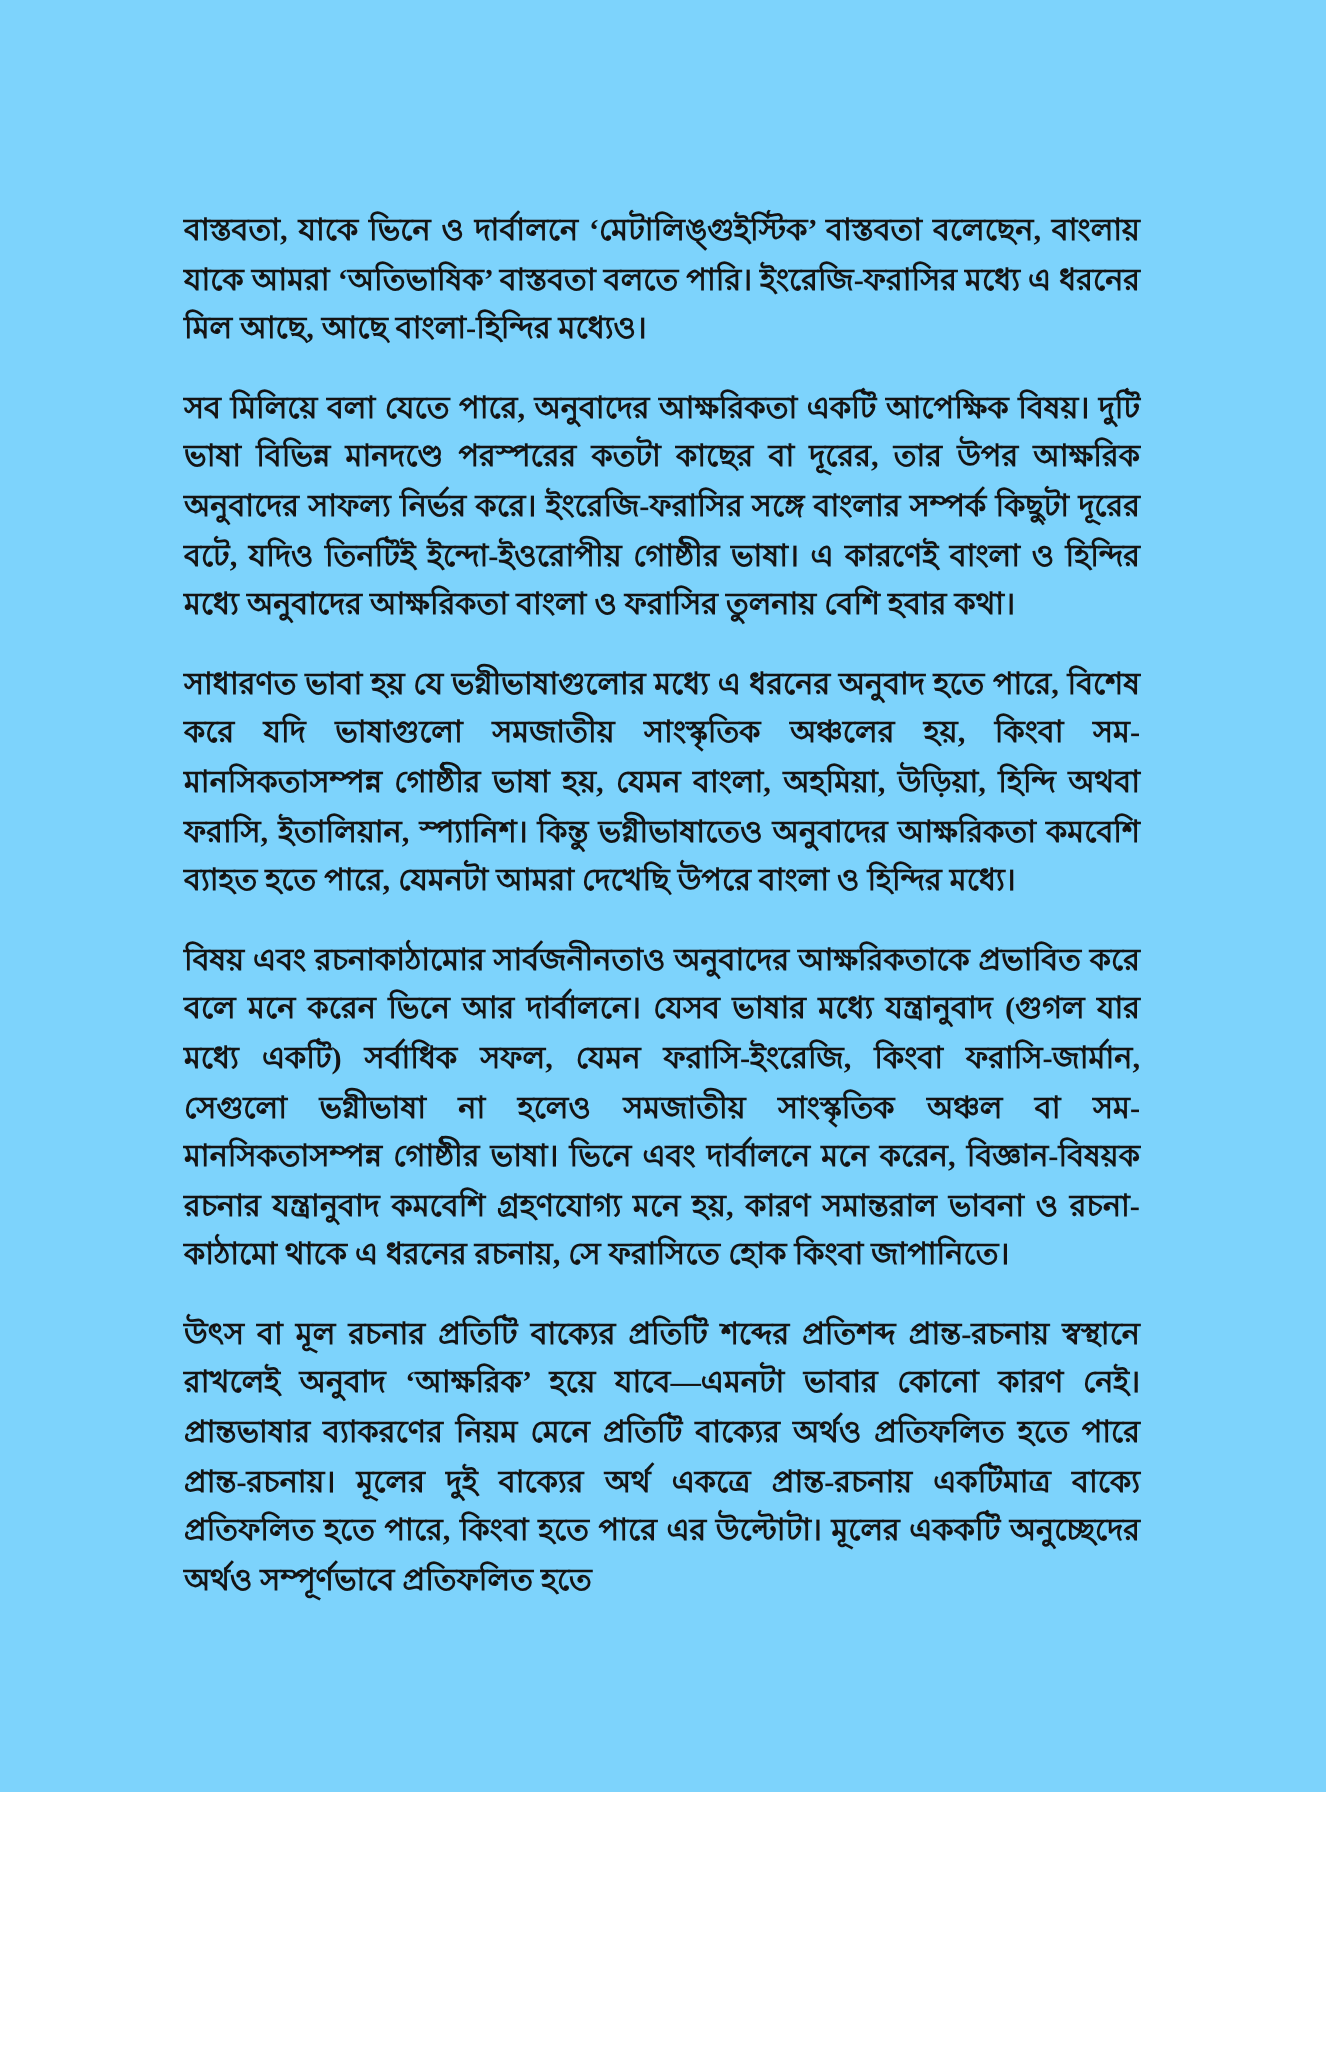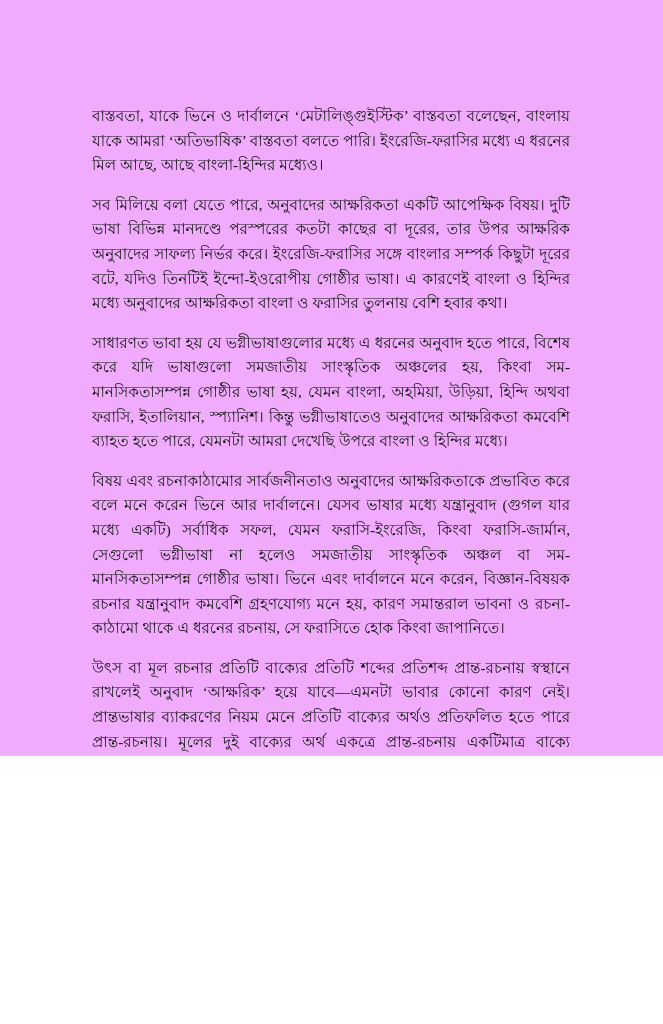--- a/index.html
+++ b/index.html
@@ -8,24 +8,25 @@
     padding: 0;
     background: #ffffff;
   }
   body {
     font-family: "Liberation Serif", "DejaVu Serif", serif;
     color: #111111;
   }
   .page {
     position: relative;
     width: 663px;
-    height: 756px;
-    background: #f0abfc;
+    height: 896px;
+    background: #7dd3fc;
     overflow: hidden;
     box-sizing: border-box;
+    font-weight: bold;
   }
   .text-column {
     position: absolute;
     left: 92px;
     top: 104px;
     width: 478px;
   }
   .para {
     margin: 0 0 15px 0;
     font-size: 15.2px;

